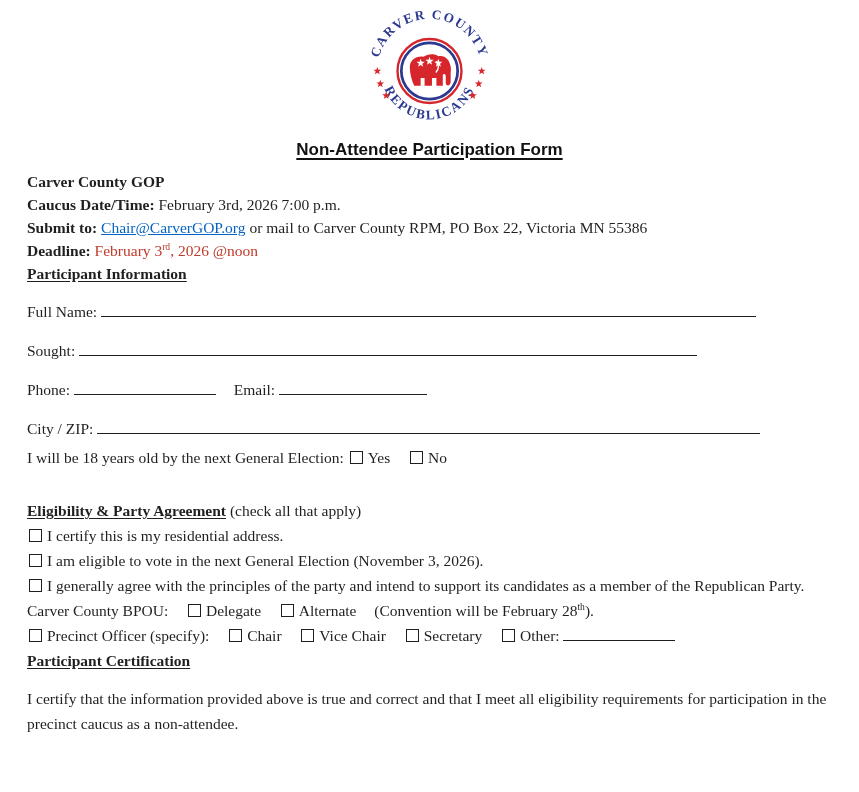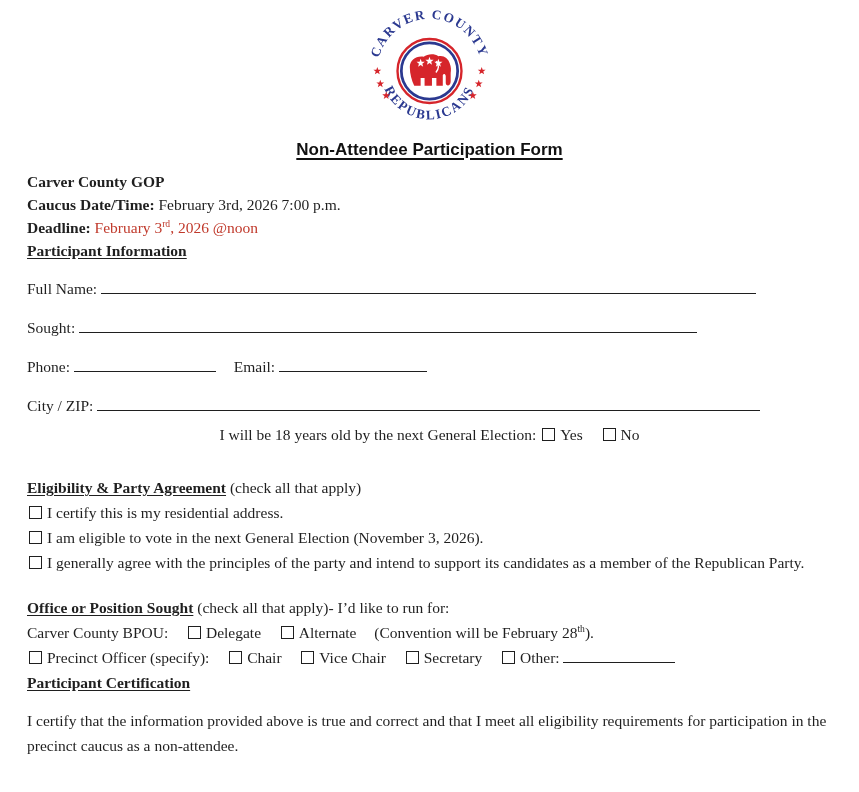--- a/index.html
+++ b/index.html
@@ -32,21 +32,21 @@
   .w-cityzip{width:663px;}
   .w-phone{width:142px; margin-right:14px;}
   .w-email{width:148px;}
   .w-other{width:112px;}
   .cb{
     display:inline-block; width:11px; height:11px;
     border:1.6px solid #1f1f1f; vertical-align:-1px; margin:0 5px 0 2px;
     background:#fff; cursor:pointer;
   }
   .gap10{display:inline-block; width:10px;}
-  .agerow{margin-top:7px; line-height:25px;text-align:center;}
+  .agerow{margin-top:7px; line-height:25px;}
   .sec{margin-top:28px; line-height:25px;}
   .sec2{margin-top:20px; line-height:25px;}
   .item{line-height:25px;}
   .wraptext{white-space:normal;}
   .certp{margin-top:13px; line-height:25px;}
   .nowrap{white-space:nowrap;}
 </style>
 </head>
 <body>
 
@@ -110,20 +110,25 @@
 
   <div class="hdr">
     <div class="line">
       <span class="b">Carver County GOP</span>
     </div>
     <div class="line">
       <span class="b">Caucus Date/Time:</span>
       <span>February 3rd, 2026 7:00 p.m.</span>
     </div>
     <div class="line">
+      <span class="b">Submit to:</span>
+      <a class="link">Chair@CarverGOP.org</a>
+      <span>or mail to Carver County RPM, PO Box 22, Victoria MN 55386</span>
+    </div>
+    <div class="line">
       <span class="b">Deadline:</span>
       <span class="red"><span>February 3</span><sup>rd</sup><span>, 2026 @noon</span></span>
     </div>
     <div class="line">
       <span class="b u">Participant Information</span>
     </div>
   </div>
 
   <div class="frow first">
     <span>Full Name:</span>
@@ -157,24 +162,20 @@
   <div class="item">
     <span class="cb"></span><span>I certify this is my residential address.</span>
   </div>
   <div class="item">
     <span class="cb"></span><span>I am eligible to vote in the next General Election (November 3, 2026).</span>
   </div>
   <div class="item wraptext">
     <span class="cb"></span><span>I generally agree with the principles of the party and intend to support its candidates as a member of the Republican Party.</span>
   </div>
 
-  <div class="sec2">
-    <span class="b u">Office or Position Sought</span>
-    <span>(check all that apply)- I’d like to run for:</span>
-  </div>
   <div class="item nowrap">
     <span>Carver County BPOU:</span>
     <span class="gap10"></span>
     <span class="cb"></span><span>Delegate</span>
     <span class="gap10"></span>
     <span class="cb"></span><span>Alternate</span>
     <span class="gap10"></span>
     <span><span>(Convention will be February 28</span><sup>th</sup><span>).</span></span>
   </div>
   <div class="item nowrap">

